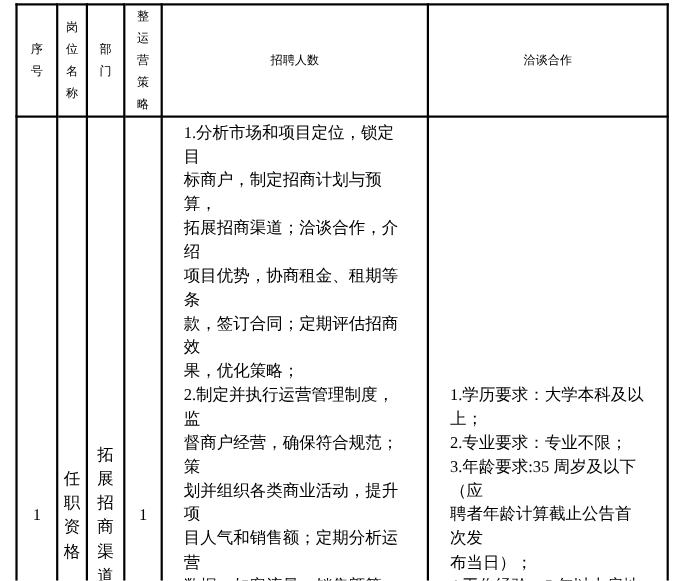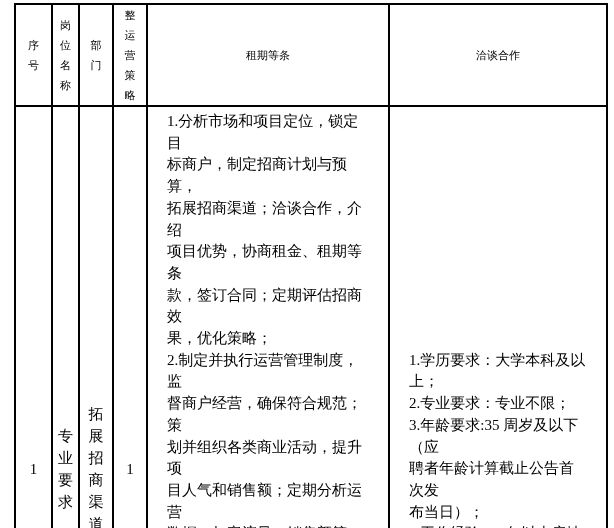--- a/index.html
+++ b/index.html
@@ -83,32 +83,32 @@
         <th>
           <div class="stack">岗位名称</div>
         </th>
         <th>
           <div class="stack">部门</div>
         </th>
         <th>
           <div class="stack">整运营策略</div>
         </th>
         <th>
-          <span>租期等条</span>
+          <span>招聘人数</span>
         </th>
         <th>
           <span>洽谈合作</span>
         </th>
       </tr>
     </thead>
     <tbody>
       <tr>
         <td class="center-cell">1</td>
         <td>
-          <div class="stack">专业要求</div>
+          <div class="stack">任职资格</div>
         </td>
         <td>
           <div class="stack">拓展招商渠道</div>
         </td>
         <td class="center-cell">1</td>
         <td class="text-cell">
           <div class="pre">1.分析市场和项目定位，锁定目
 标商户，制定招商计划与预算，
 拓展招商渠道；洽谈合作，介绍
 项目优势，协商租金、租期等条

